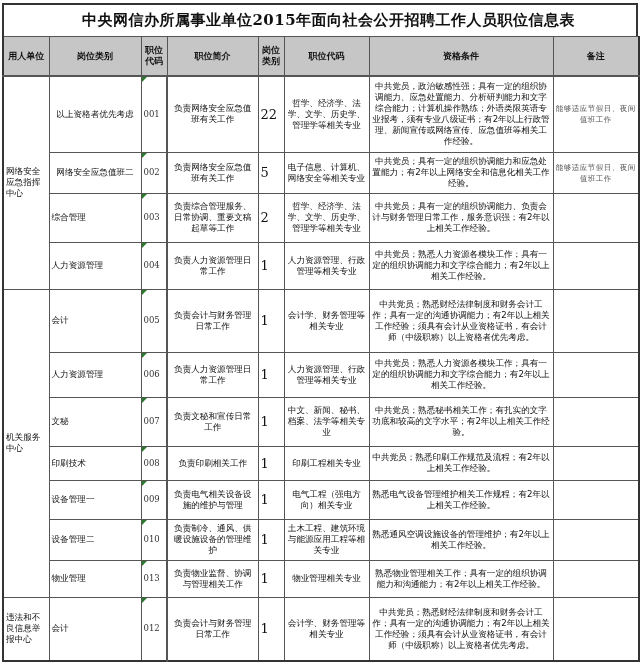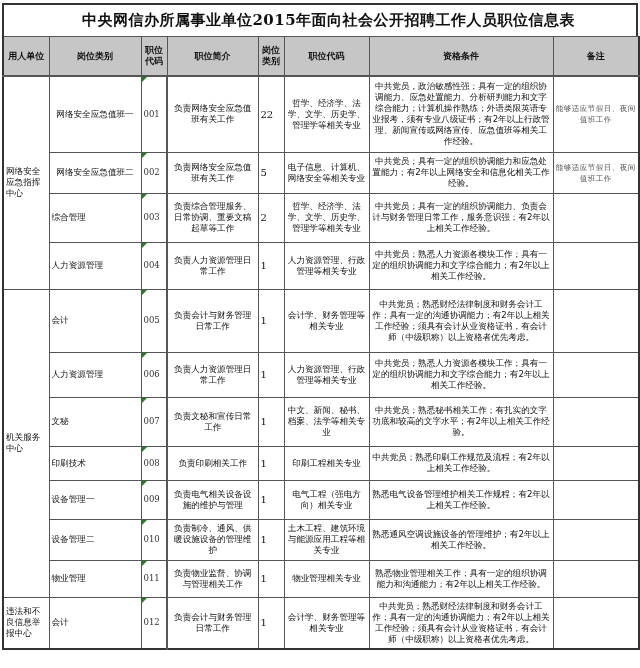--- a/index.html
+++ b/index.html
@@ -11,21 +11,21 @@
     font-family: "DejaVu Serif", serif; font-weight: bold; font-size: 15px; letter-spacing: 0.5px; padding-left: 17px;
   }
   table { border-collapse: collapse; width: 636px; table-layout: fixed; font-size: 8.6px; line-height: 11px; }
   td, th { border: 1px solid #555; padding: 1px 2px; vertical-align: middle; overflow: hidden; }
   th { background: #c6c6c6; font-weight: bold; font-size: 9px; line-height: 11px; height: 36px; text-align: center; border-bottom: 2px solid #555; }
   table { border-left: 2px solid #333; border-right: 2px solid #333; border-bottom: 2px solid #333; padding-left: 33px; }
   .c { text-align: left; }
   .l { text-align: center; }
   .code { position: relative; font-family: "DejaVu Serif", serif; font-size: 8.5px; color: #333; }
   .code::before { content: ""; position: absolute; left: 0; top: 0; width: 0; height: 0; border-top: 5px solid #2a7a2a; border-right: 5px solid transparent; }
-  .num { font-family: "DejaVu Serif", serif; font-size: 10px; }
+  .num { font-family: "DejaVu Serif", serif; font-size: 13px; }
   .thick-l { border-left: 2px solid #555; }
   .note { font-size: 7.5px; color: #555; letter-spacing: 0.5px; }
 </style>
 </head>
 <body>
 
 <div class="sheet">
   <div class="title">中央网信办所属事业单位2015年面向社会公开招聘工作人员职位信息表</div>
   <table>
     <colgroup>
@@ -46,21 +46,21 @@
         <th>职位简介</th>
         <th>岗位类别</th>
         <th>职位代码</th>
         <th>资格条件</th>
         <th>备注</th>
       </tr>
     </thead>
     <tbody>
       <tr style="height:76px">
         <td class="c" rowspan="4">网络安全应急指挥中心</td>
-        <td class="l">网络安全应急值班一</td>
+        <td class="l">以上资格者优先考虑</td>
         <td class="c code">001</td>
         <td class="l thick-l">负责网络安全应急值班有关工作</td>
         <td class="c num">22</td>
         <td class="l">哲学、经济学、法学、文学、历史学、管理学等相关专业</td>
         <td class="l">中共党员，政治敏感性强；具有一定的组织协调能力、应急处置能力、分析研判能力和文字综合能力；计算机操作熟练；外语类限英语专业报考，须有专业八级证书；有2年以上行政管理、新闻宣传或网络宣传、应急值班等相关工作经验。</td>
         <td class="l note">能够适应节假日、夜间值班工作</td>
       </tr>
       <tr style="height:41px">
         <td class="l">网络安全应急值班二</td>
         <td class="c code">002</td>
@@ -138,28 +138,28 @@
         <td class="c">设备管理二</td>
         <td class="c code">010</td>
         <td class="l thick-l">负责制冷、通风、供暖设施设备的管理维护</td>
         <td class="c num">1</td>
         <td class="l">土木工程、建筑环境与能源应用工程等相关专业</td>
         <td class="l">熟悉通风空调设施设备的管理维护；有2年以上相关工作经验。</td>
         <td class="l note"></td>
       </tr>
       <tr style="height:37px">
         <td class="c">物业管理</td>
-        <td class="c code">011</td>
+        <td class="c code">013</td>
         <td class="l thick-l">负责物业监督、协调与管理相关工作</td>
         <td class="c num">1</td>
         <td class="l">物业管理相关专业</td>
         <td class="l">熟悉物业管理相关工作；具有一定的组织协调能力和沟通能力；有2年以上相关工作经验。</td>
         <td class="l note"></td>
       </tr>
-      <tr style="height:52px">
+      <tr style="height:64px">
         <td class="c">违法和不良信息举报中心</td>
         <td class="c">会计</td>
         <td class="c code">012</td>
         <td class="l thick-l">负责会计与财务管理日常工作</td>
         <td class="c num">1</td>
         <td class="l">会计学、财务管理等相关专业</td>
         <td class="l">中共党员；熟悉财经法律制度和财务会计工作；具有一定的沟通协调能力；有2年以上相关工作经验；须具有会计从业资格证书，有会计师（中级职称）以上资格者优先考虑。</td>
         <td class="l note"></td>
       </tr>
     </tbody>

